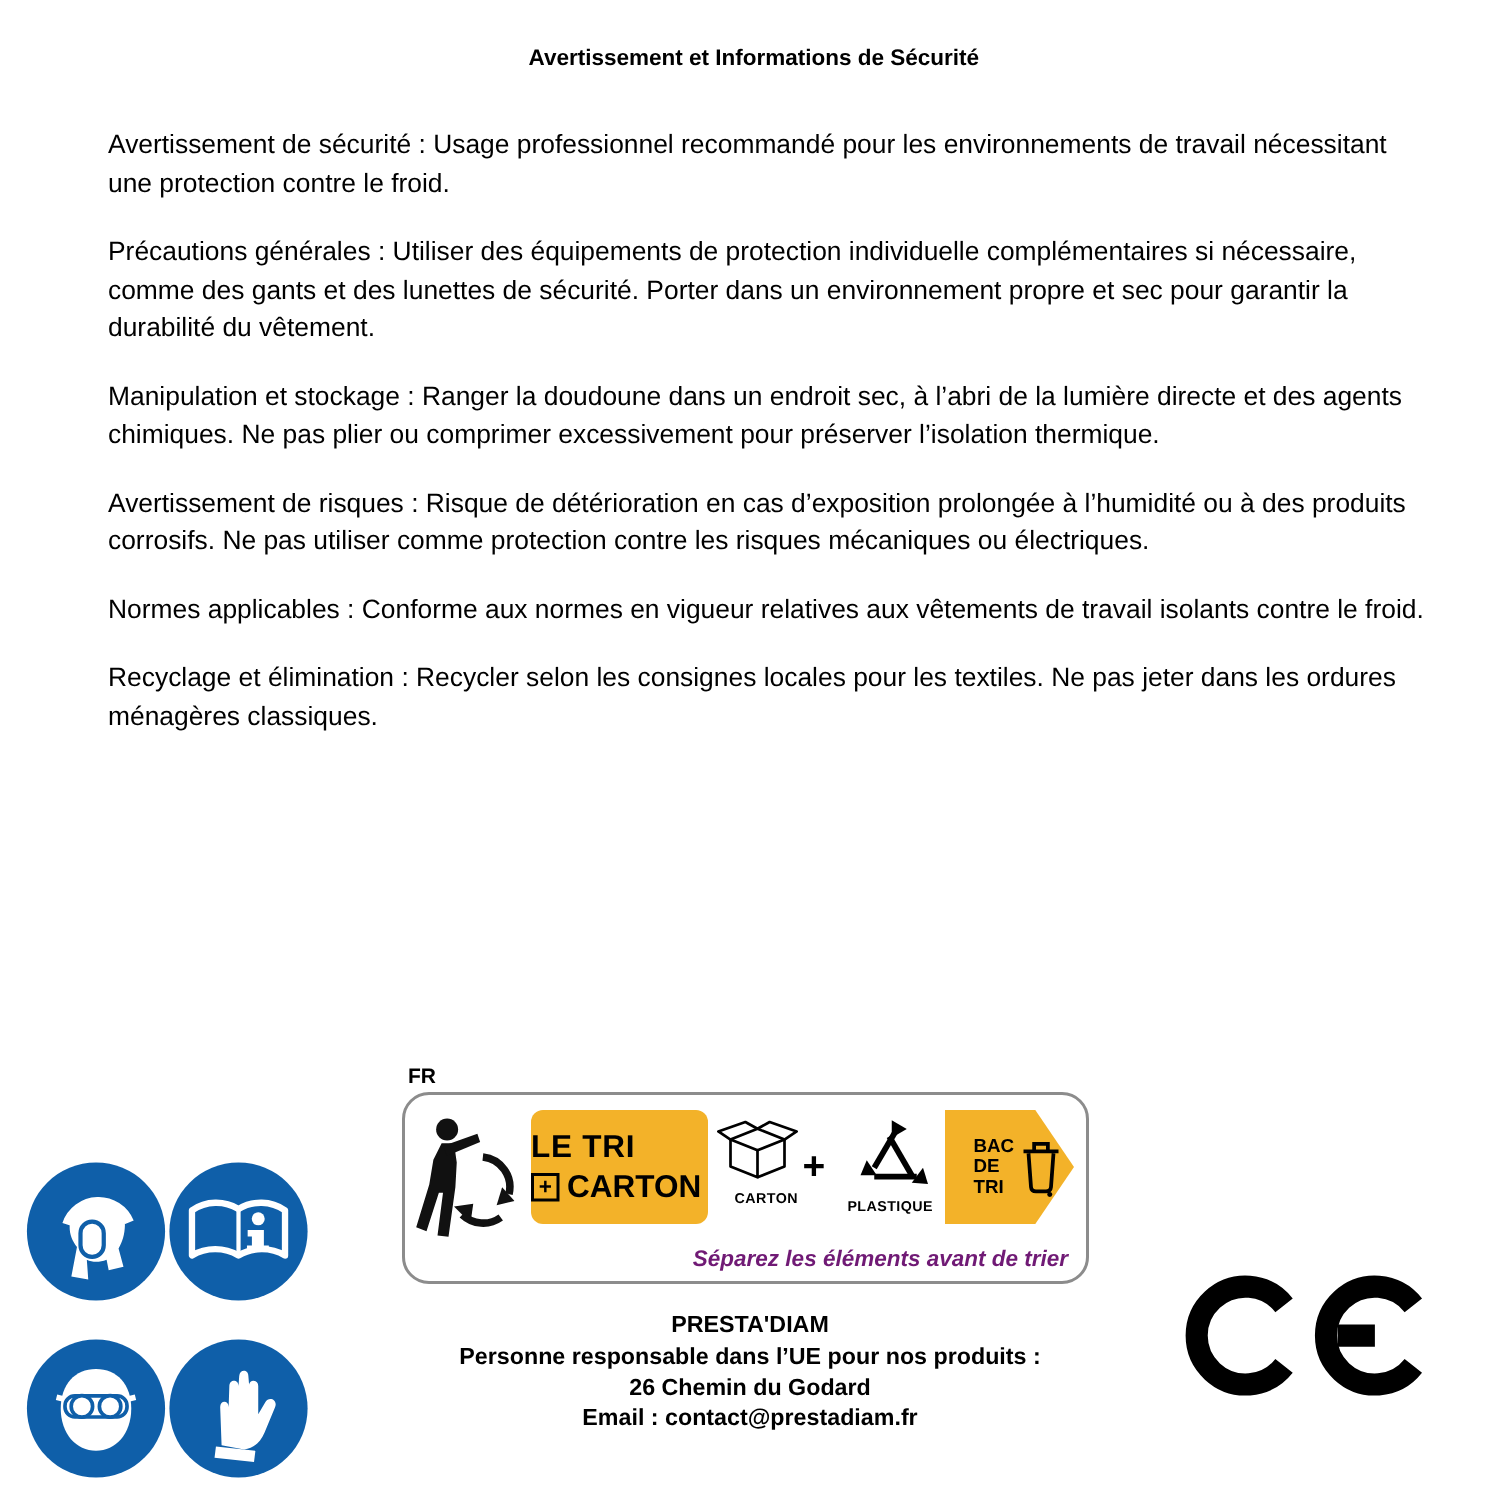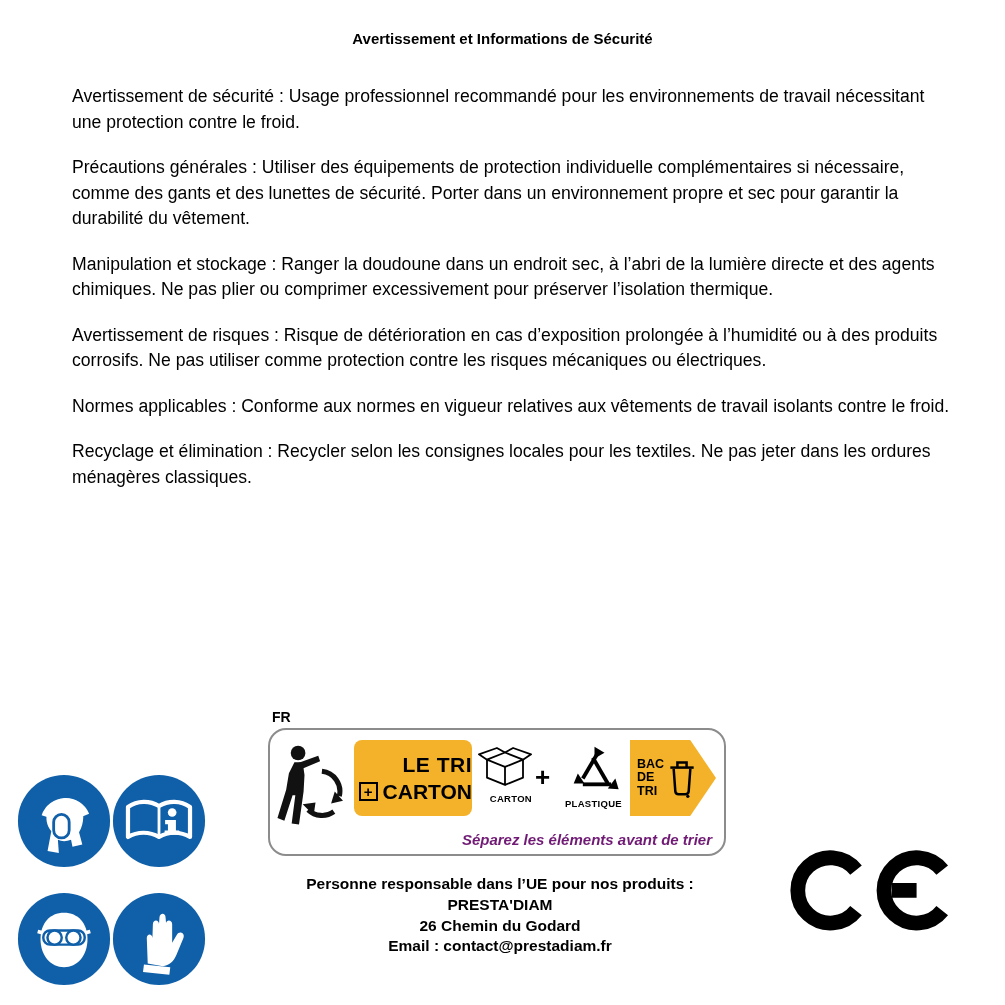--- a/index.html
+++ b/index.html
@@ -27,39 +27,39 @@
   
   .fr-label { position:absolute; left:272px; top:709px; font-size:14px; font-weight:bold; }
   .tri-box {
     position:absolute; left:268px; top:728px; width:458px; height:128px;
     border:2px solid #8c8c8c; border-radius:18px; background:#fff;
   }
   .triman { position:absolute; left:7px; top:13px; }
   .yellow-banner {
     position:absolute; left:84px; top:10px; width:118px; height:76px;
     background:var(--banner-yellow,#f3b229); border-radius:8px;
-    display:flex; flex-direction:column; justify-content:center; align-items:flex-end; gap:3px;
+    display:flex; flex-direction:column; justify-content:center; align-items:flex-start; gap:3px;
   }
   .banner-l1 { font-size:21px; font-weight:800; letter-spacing:.5px; }
   .banner-l2 { display:flex; align-items:center; gap:5px; font-size:21px; font-weight:800; }
   .plus-box {
     width:19px; height:19px; border:2.5px solid #000;
     display:flex; align-items:center; justify-content:center;
     font-size:15px; font-weight:800; line-height:1;
   }
   .material { position:absolute; top:16px; text-align:right; }
   .material-carton { left:204px; width:58px; }
   .material-plastique { left:286px; width:66px; }
   .material-label { font-size:9.5px; font-weight:700; letter-spacing:.3px; margin-top:3px; }
   .mid-plus { position:absolute; left:265px; top:32px; font-size:26px; font-weight:700; }
   .bac-arrow {
     position:absolute; left:360px; top:10px; width:86px; height:76px;
     background:var(--banner-yellow,#f3b229);
     clip-path:polygon(0 0, 70% 0, 100% 50%, 70% 100%, 0 100%);
-    display:flex; align-items:center; padding-left:7px; gap:3px;
+    display:flex; align-items:center; padding-left:19px; gap:3px;
   }
   .bac-text { font-size:12.5px; font-weight:800; line-height:13.5px; }
   .tri-caption {
     position:absolute; right:12px; bottom:6px;
     font-style:italic; font-weight:700; font-size:15px; color:#701a75;
   }
 
   
   .contact {
     position:absolute; left:250px; top:874px; width:500px;
@@ -184,22 +184,22 @@
           <path d="M12.5 11 L12.5 5.5 L23.5 5.5 L23.5 11"></path>
         </g>
         <circle cx="25" cy="46" r="2"></circle>
       </svg>
     </div>
 
     <div class="tri-caption">Séparez les éléments avant de trier</div>
   </div>
 
   <div class="contact">
+    <div>PRESTA'DIAM</div>
     <div>Personne responsable dans l’UE pour nos produits :</div>
-    <div>PRESTA'DIAM</div>
     <div>26 Chemin du Godard</div>
     <div>Email : contact@prestadiam.fr</div>
   </div>
 
   <svg class="ce" viewBox="0 0 206 104" role="img" aria-label="CE">
     <g fill="none" stroke="#000" stroke-width="19">
       <path d="M85 26 A 42 42 0 1 0 85 78"></path>
       <path d="M196 26 A 42 42 0 1 0 196 78"></path>
       <path d="M131 52 L163 52"></path>
     </g>

